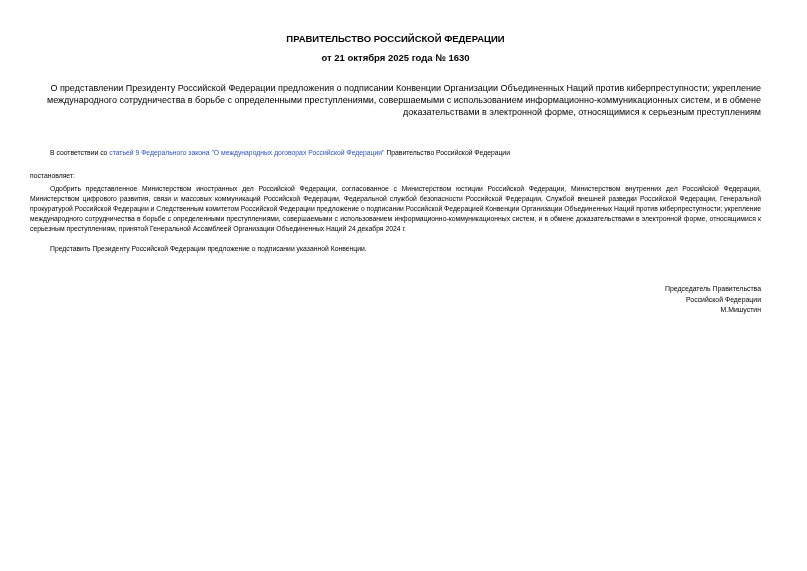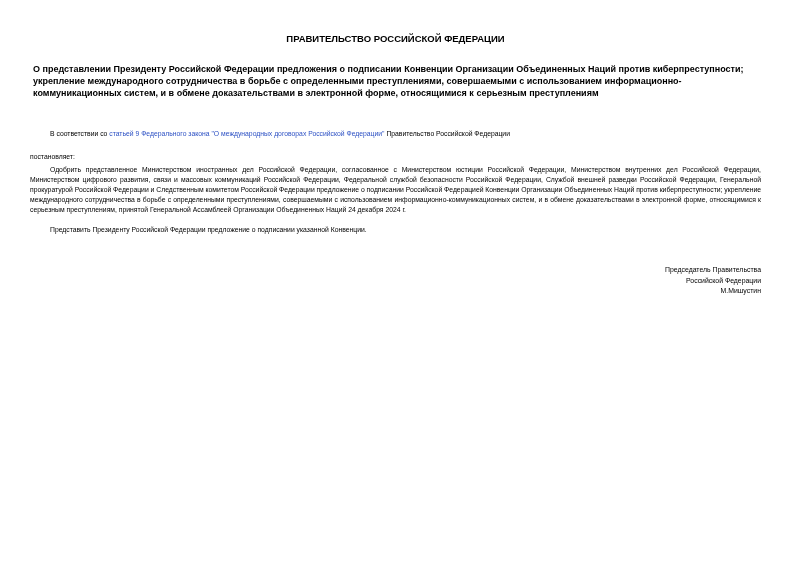--- a/index.html
+++ b/index.html
@@ -22,22 +22,22 @@
     text-align: center;
     font-weight: bold;
     font-size: 9.5px;
     line-height: 11px;
   }
   .hdr-org      { margin: 0 0 8px 0; }
   .hdr-doctype  { margin: 0 0 7px 0; }
   .hdr-date     { margin: 0; }
   .doc-title {
     margin: 19px 0 0 3px;
-    text-align: left;
-    font-weight: bold;
+    text-align: right;
+    font-weight: normal;
     font-size: 9px;
     line-height: 12px;
   }
   .para {
     font-size: 6.8px;
     line-height: 10px;
     text-align: justify;
     text-indent: 20px;
     margin: 0;
   }
@@ -59,20 +59,21 @@
   .signature div { margin: 0; }
 </style>
 </head>
 <body>
 
 <div class="page">
 
   <div class="hdr hdr-org">ПРАВИТЕЛЬСТВО РОССИЙСКОЙ ФЕДЕРАЦИИ</div>
 
 
+  <div class="hdr hdr-date">от 21 октября 2025 года № 1630</div>
 
   <div class="doc-title">О представлении Президенту Российской Федерации предложения о подписании Конвенции Организации Объединенных Наций против киберпреступности; укрепление международного сотрудничества в борьбе с определенными преступлениями, совершаемыми с использованием информационно-коммуникационных систем, и в обмене доказательствами в электронной форме, относящимися к серьезным преступлениям</div>
 
   <p class="para para-intro"><span>В соответствии со </span><a class="link">статьей 9 Федерального закона "О международных договорах Российской Федерации"</a><span> Правительство Российской Федерации</span></p>
 
   <p class="para para-resolve">постановляет:</p>
 
   <p class="para para-approve">Одобрить представленное Министерством иностранных дел Российской Федерации, согласованное с Министерством юстиции Российской Федерации, Министерством внутренних дел Российской Федерации, Министерством цифрового развития, связи и массовых коммуникаций Российской Федерации, Федеральной службой безопасности Российской Федерации, Службой внешней разведки Российской Федерации, Генеральной прокуратурой Российской Федерации и Следственным комитетом Российской Федерации предложение о подписании Российской Федерацией Конвенции Организации Объединенных Наций против киберпреступности; укрепление международного сотрудничества в борьбе с определенными преступлениями, совершаемыми с использованием информационно-коммуникационных систем, и в обмене доказательствами в электронной форме, относящимися к серьезным преступлениям, принятой Генеральной Ассамблеей Организации Объединенных Наций 24 декабря 2024 г.</p>
 
   <p class="para para-submit">Представить Президенту Российской Федерации предложение о подписании указанной Конвенции.</p>

